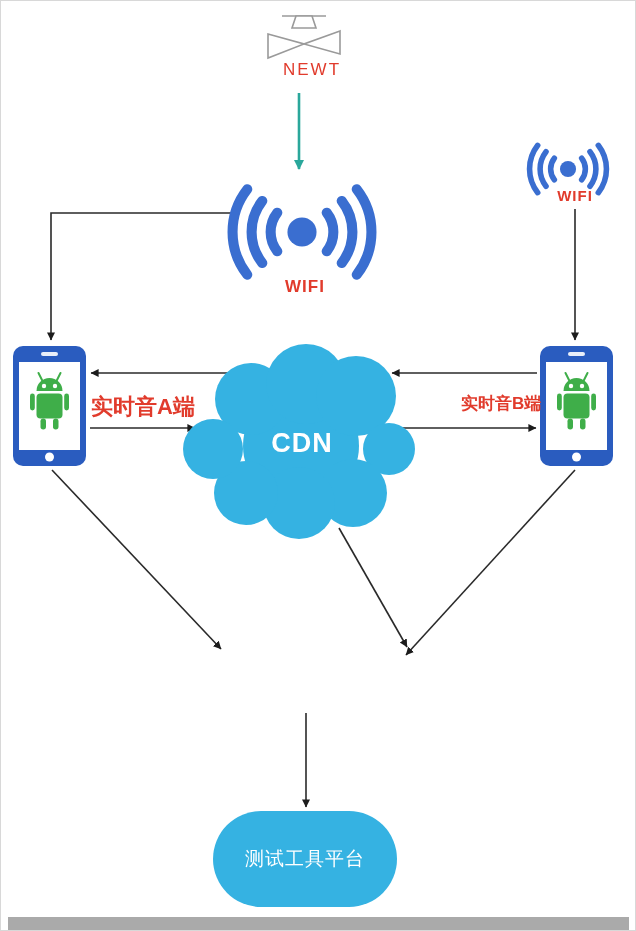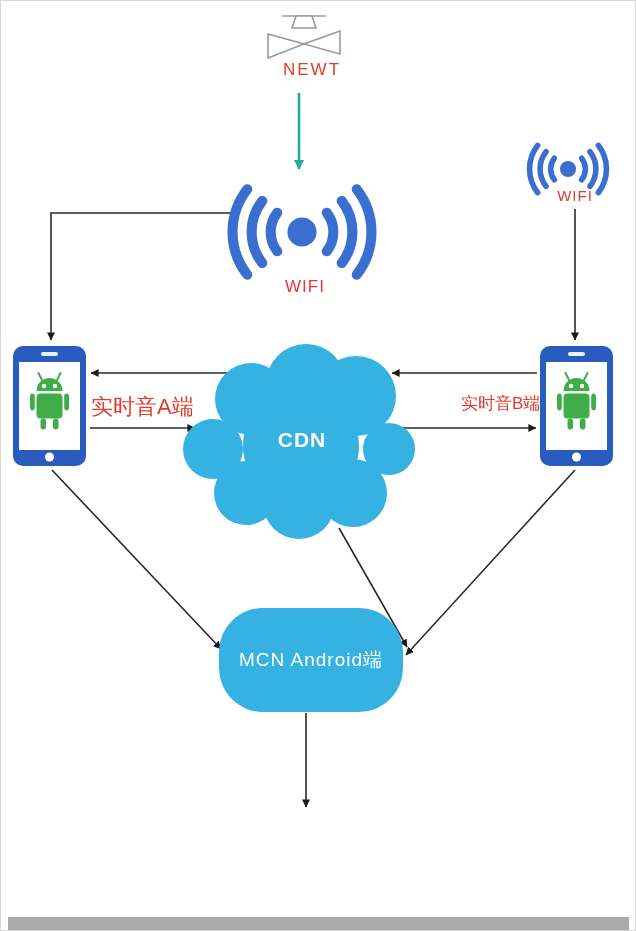--- a/index.html
+++ b/index.html
@@ -8,37 +8,37 @@
     width:636px;height:931px;
     background:#ffffff;
     border:1px solid #d8d8d8;
     box-sizing:border-box;
     font-family:"Liberation Sans", sans-serif;
     overflow:hidden;
   }
   svg.layer{position:absolute;left:0;top:0;}
   .label{position:absolute;line-height:1.15;white-space:nowrap;}
   .label.center{transform:translateX(-50%);}
-  .red{color:#e13b2c;font-weight:400;}
+  .red{color:#e13b2c;font-weight:700;}
   .white{color:#ffffff;}
   .node-box{
     position:absolute;
     background:#35b2e2;
     display:flex;align-items:center;justify-content:center;
     color:#ffffff;
   }
   .mcn-box{left:218px;top:607px;width:184px;height:104px;border-radius:44px;}
   .test-box{left:212px;top:810px;width:184px;height:96px;border-radius:48px;}
   .node-box .label-inner{font-size:19px;letter-spacing:1px;}
   .newt-label{left:303px;top:59px;font-size:17px;letter-spacing:2px;font-weight:400;margin-left:8px;}
   .wifi-main-label{left:304px;top:276px;font-size:17px;letter-spacing:1px;}
   .wifi-right-label{left:574px;top:186px;font-size:15px;letter-spacing:1px;}
   .client-a-label{left:90px;top:393px;font-size:22px;}
   .client-b-label{left:460px;top:393px;font-size:17px;}
-  .cdn-label{left:301px;top:427px;font-size:21px;letter-spacing:1px;font-weight:700;}
+  .cdn-label{left:301px;top:427px;font-size:27px;letter-spacing:1px;font-weight:700;}
   .bottom-bar{
     position:absolute;left:7px;top:916px;width:621px;height:13px;
     background:#aaaaaa;
   }
 </style>
 </head>
 <body>
 
 <div class="canvas">
 
@@ -156,19 +156,19 @@
   <div class="label center red wifi-main-label">WIFI</div>
 
   <div class="label center red wifi-right-label">WIFI</div>
 
   <div class="label red client-a-label">实时音A端</div>
 
   <div class="label red client-b-label">实时音B端</div>
 
   <div class="label center white cdn-label">CDN</div>
 
-  <div class="node-box mcn-box">
-    <span class="label-inner">MCN Android端</span>
+
+  <div class="node-box test-box">
+    <span class="label-inner">测试工具平台</span>
   </div>
-
 
   <div class="bottom-bar"></div>
 </div>
 
 </body></html>

